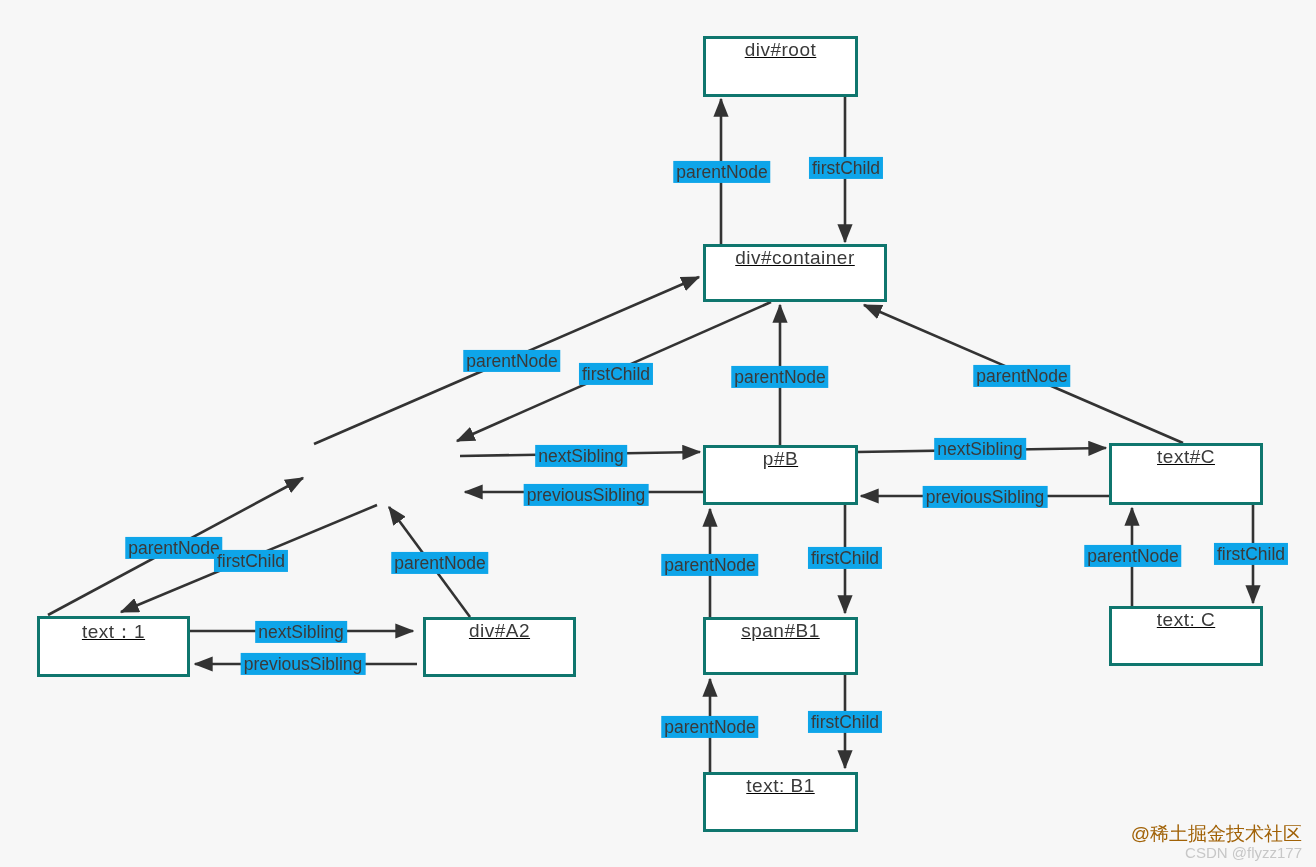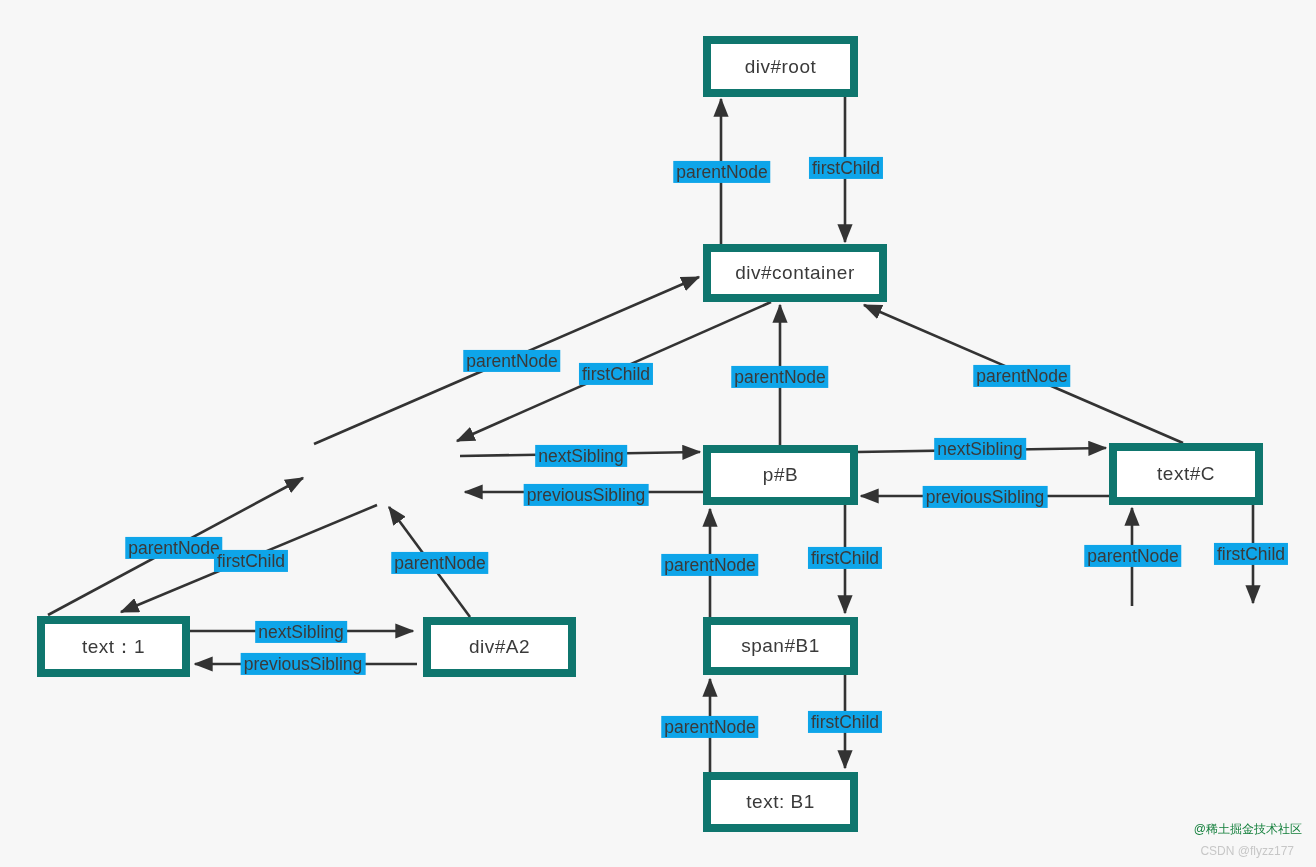--- a/index.html
+++ b/index.html
@@ -14,23 +14,24 @@
     width: 1316px; height: 867px;
   }
   .edges-layer {
     position: absolute; left: 0; top: 0;
     width: 1316px; height: 867px;
   }
   .node {
     position: absolute;
     box-sizing: border-box;
     background: #ffffff;
-    border: 8px solid #0f766e;
-    display: flex; align-items: center; justify-content: center;
+    border: 3px solid #0f766e;
+    display: flex; justify-content: center;
     z-index: 2;
+    text-decoration: underline;
   }
   .node-label {
     font-size: 19px;
     color: #3a3a3a;
     letter-spacing: 0.5px;
     white-space: nowrap;
   }
   .edge-label {
     position: absolute;
     transform: translate(-50%, -50%);
@@ -43,25 +44,25 @@
     z-index: 3;
   }
   .watermark {
     position: absolute;
     right: 14px;
     text-align: right;
     z-index: 4;
   }
   .watermark-line1 {
     position: absolute; right: 0; top: 0;
-    font-size: 12px; color: #15803d; white-space: nowrap;
+    font-size: 19px; color: #a16207; white-space: nowrap;
   }
   .watermark-line2 {
-    position: absolute; right: 8px; top: 23px;
-    font-size: 12px; color: #c7c7c7; white-space: nowrap; margin-left: 24px;
+    position: absolute; right: 0; top: 23px;
+    font-size: 15px; color: #c7c7c7; white-space: nowrap; margin-left: 24px;
   }
 </style>
 </head>
 <body>
 
 <div class="canvas">
 
   <svg class="edges-layer" width="1316" height="867" viewBox="0 0 1316 867" xmlns="http://www.w3.org/2000/svg">
     <defs>
       <marker id="ah" viewBox="0 0 10 8" refX="9.3" refY="4" markerWidth="19" markerHeight="15.2" markerUnits="userSpaceOnUse" orient="auto">
@@ -110,20 +111,23 @@
   </div>
   <div class="node" style="left:423px;top:617px;width:153px;height:60px">
     <span class="node-label">div#A2</span>
   </div>
   <div class="node" style="left:703px;top:617px;width:155px;height:58px">
     <span class="node-label">span#B1</span>
   </div>
   <div class="node" style="left:703px;top:772px;width:155px;height:60px">
     <span class="node-label">text: B1</span>
   </div>
+  <div class="node" style="left:1109px;top:606px;width:154px;height:60px">
+    <span class="node-label">text: C</span>
+  </div>
 
   <span class="edge-label" style="left:722px;top:172px">parentNode</span>
   <span class="edge-label" style="left:846px;top:168px">firstChild</span>
   <span class="edge-label" style="left:512px;top:361px">parentNode</span>
   <span class="edge-label" style="left:616px;top:374px">firstChild</span>
   <span class="edge-label" style="left:780px;top:377px">parentNode</span>
   <span class="edge-label" style="left:1022px;top:376px">parentNode</span>
   <span class="edge-label" style="left:581px;top:456px">nextSibling</span>
   <span class="edge-label" style="left:586px;top:495px">previousSibling</span>
   <span class="edge-label" style="left:980px;top:449px">nextSibling</span>

